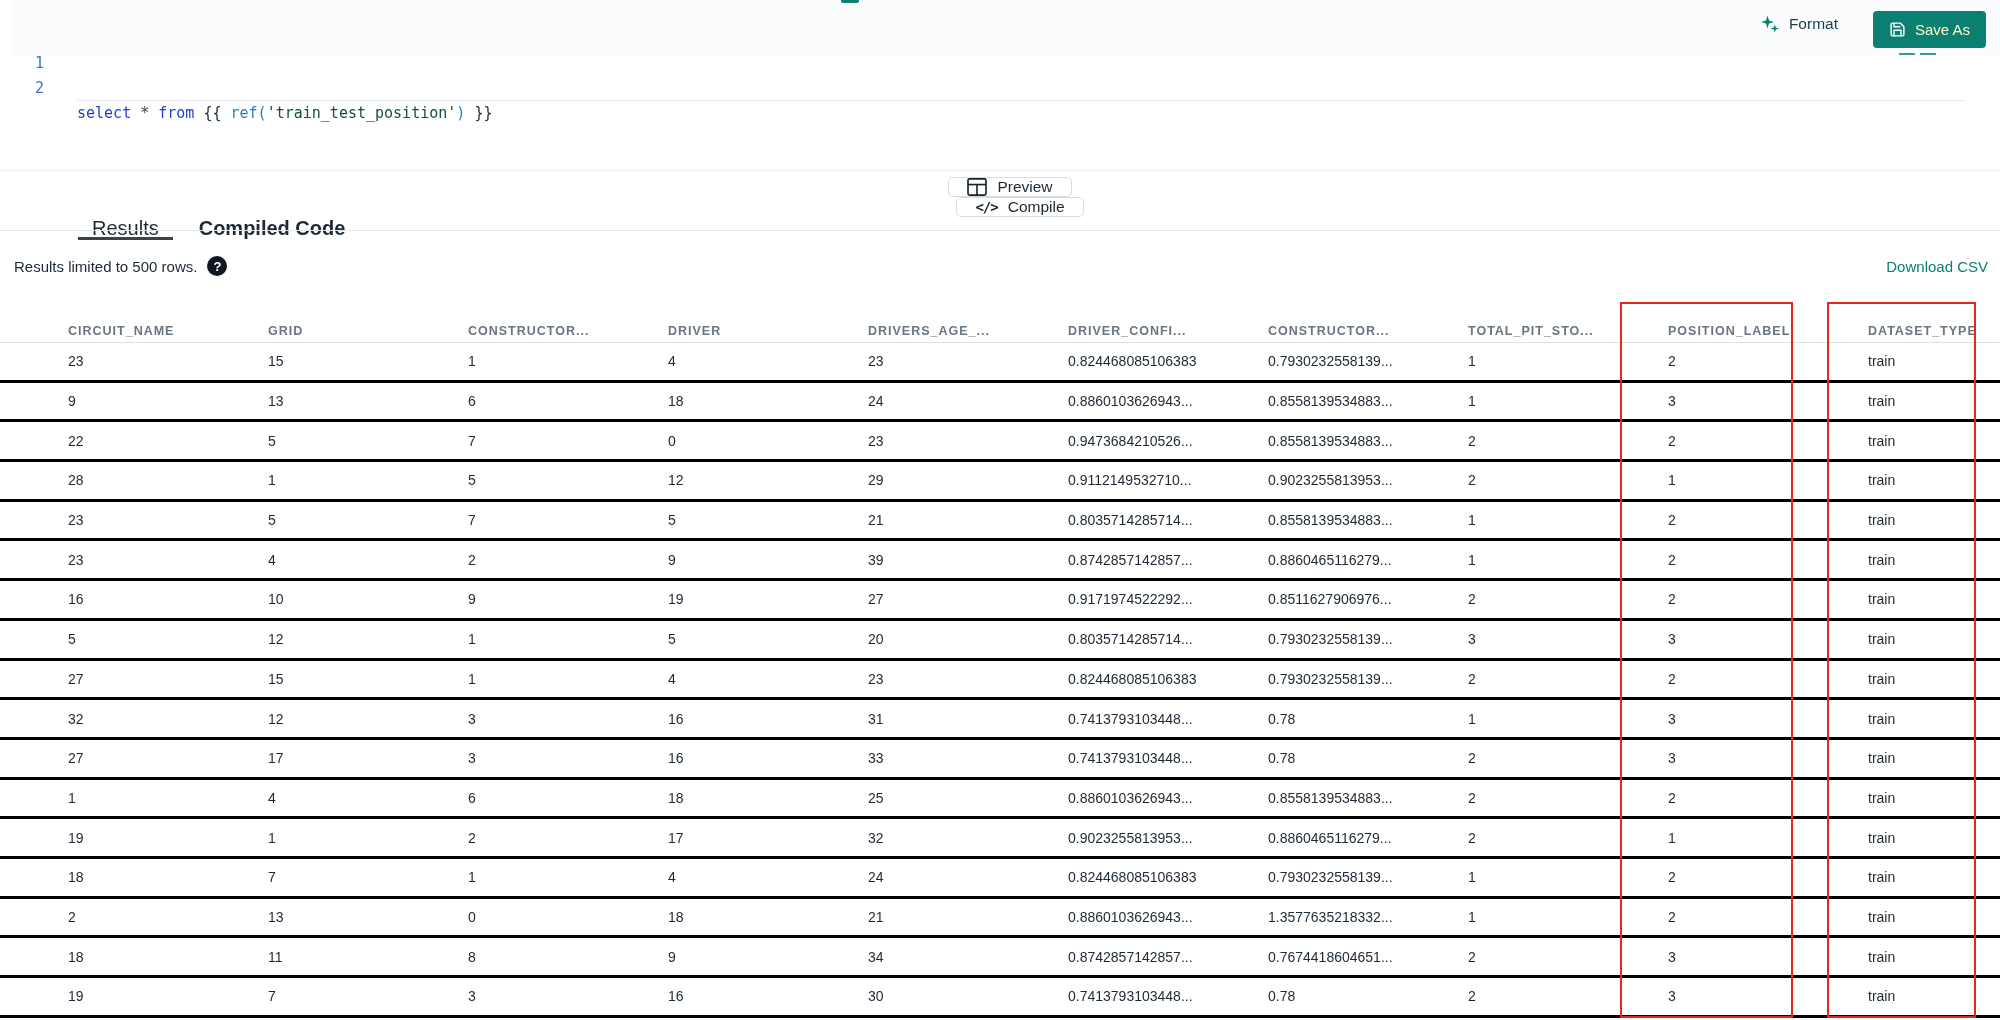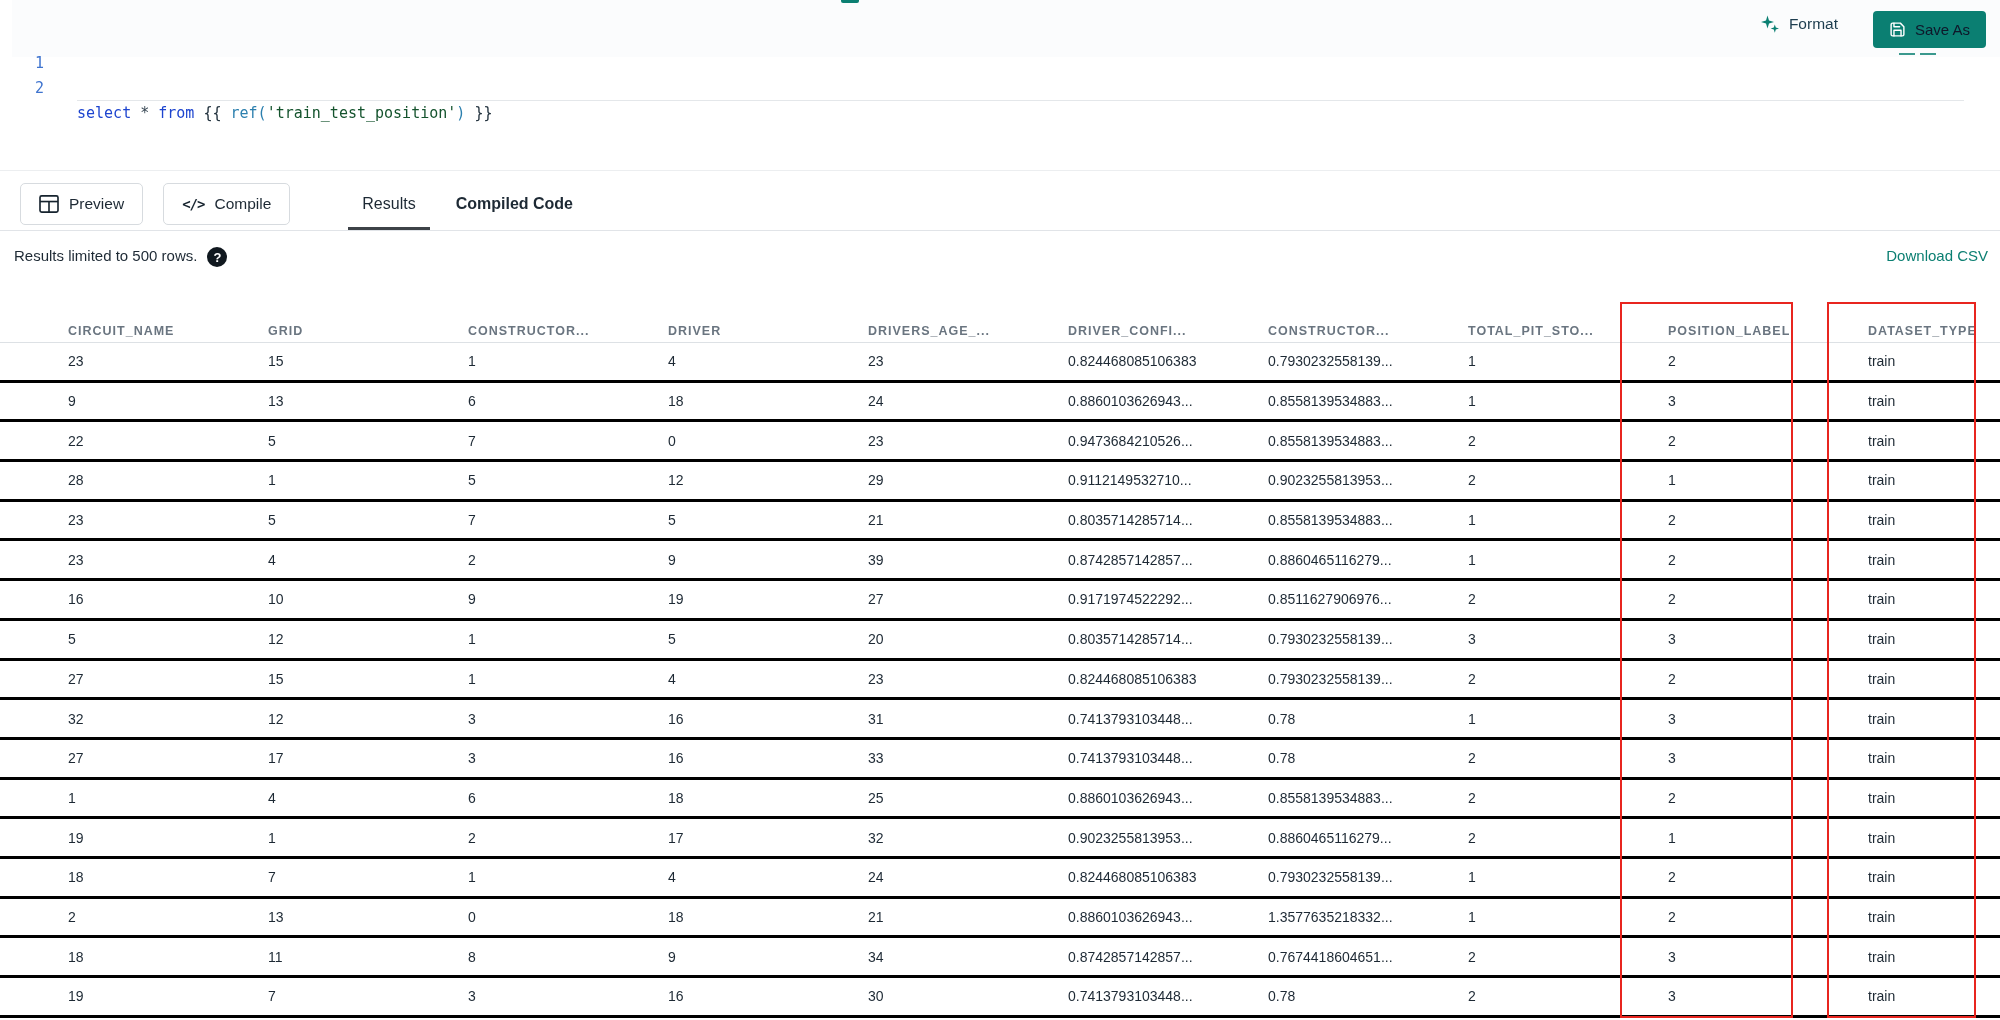--- a/index.html
+++ b/index.html
@@ -6,55 +6,55 @@
   html, body { width:2000px; height:1020px; overflow:hidden; background:#fff;
     font-family:"Liberation Sans", sans-serif; color:#1d2934; }
   .app { position:relative; width:2000px; height:1020px; background:#fff; }
 
   
   .toolbar { position:absolute; top:0; left:12px; right:0; height:57px; background:#fbfcfd; }
   .tab-dash { position:absolute; top:0; left:829px; width:18px; height:3px; background:#0b7f72; border-radius:0 0 2px 2px; }
   .format-btn { position:absolute; top:14px; right:162px; display:flex; align-items:center; gap:9px;
     background:none; border:none; cursor:pointer; font-family:inherit; font-size:15.5px; color:#1d3d4f; }
   .saveas-btn { position:absolute; top:11px; right:14px; height:37px; padding:0 16px; display:flex; align-items:center; gap:9px;
-    background:#0b7f72; color:#0f172a; border:none; border-radius:4px; font-family:inherit; font-size:15px; font-weight:500; cursor:pointer; }
+    background:#0b7f72; color:#fef9c3; border:none; border-radius:4px; font-family:inherit; font-size:15px; font-weight:500; cursor:pointer; }
   .clip-frag { position:absolute; top:53px; right:64px; display:flex; gap:5px; }
   .clip-frag i { display:block; width:16px; height:2px; background:#0b7f72; opacity:.8; }
 
   
   .editor { position:absolute; top:51px; left:0; right:0; height:119px;
     font-family:"DejaVu Sans Mono", monospace; font-size:15px; line-height:25px; }
   .gutter { position:absolute; left:0; top:0; width:44px; text-align:right; color:#3f74cf; }
   .gutter div { height:25px; }
   .code { position:absolute; left:77px; top:0; right:20px; white-space:pre; color:#20303c; }
   .code-line { height:25px; }
   .tok-kw { color:#1d44cf; }
   .tok-op { color:#374653; }
   .tok-brace { color:#20303c; }
   .tok-fn { color:#2b7fae; }
   .tok-str { color:#14532d; }
   .line2-underline { position:absolute; top:49px; left:0; width:1887px; height:0; border-top:1px solid #e4e7ea; }
 
   .pane-divider { position:absolute; top:170px; left:0; right:0; height:1px; background:#eceef0; }
 
   
-  .actions-row { position:absolute; top:177px; left:20px; right:0; height:53px; display:flex; align-items:center; }
+  .actions-row { position:absolute; top:177px; left:20px; right:0; height:53px; display:flex; align-items:center;flex-direction:column; }
   .btn { height:42px; padding:0 18px; display:flex; align-items:center; gap:10px; background:#fff;
     border:1px solid #d7dbdf; border-radius:5px; font-family:inherit; font-size:15.5px; color:#1d2934; cursor:pointer; }
   .btn + .btn { margin-left:20px; }
   .compile-glyph { font-family:"DejaVu Sans Mono", monospace; font-weight:bold; font-size:14px; letter-spacing:-1px; color:#16232e; }
   .tabs { margin-left:58px; align-self:stretch; display:flex; }
-  .tab { display:flex; align-items:center; padding:0 14px; font-size:16px; color:#1d2934; cursor:pointer; position:relative; }
+  .tab { display:flex; align-items:center; padding:0 14px; font-size:20px; color:#1d2934; cursor:pointer; position:relative; }
   .tab + .tab { margin-left:12px;font-weight:bold; }
   .tab.active { font-weight:500; }
   .tab.active::after { content:""; position:absolute; left:0; right:0; bottom:0; height:3px; background:#3d4247; }
   .tabs-divider { position:absolute; top:230px; left:0; right:0; height:1px; background:#e1e4e8; }
 
   
-  .results-bar { position:absolute; top:247px; left:14px; right:12px; height:38px; display:flex; font-size:15px; }
+  .results-bar { position:absolute; top:247px; left:14px; right:12px; height:38px; display:flex; align-items:center; font-size:15px; }
   .help { width:20px; height:20px; margin-left:10px; border-radius:50%; background:#10181f; color:#fff; font-size:13px;
     font-weight:bold; display:flex; align-items:center; justify-content:center; cursor:pointer; }
   .download { margin-left:auto; color:#0b7f72; font-size:15px; text-decoration:none; cursor:pointer; }
 
   
   .table { position:absolute; top:303px; left:0; right:0; }
   .trow { display:grid; grid-template-columns:repeat(10, 1fr); align-items:center; border-bottom:3px solid #000000; height:39.7px; }
   .thead { height:40px; border-bottom:1px solid #dde1e5; }
   .cell { padding-left:68px; white-space:nowrap; overflow:hidden; font-size:14px; color:#1d2934; }
   .th { font-size:12.5px; font-weight:bold; letter-spacing:1px; color:#6a7580;margin-top:17px; }

